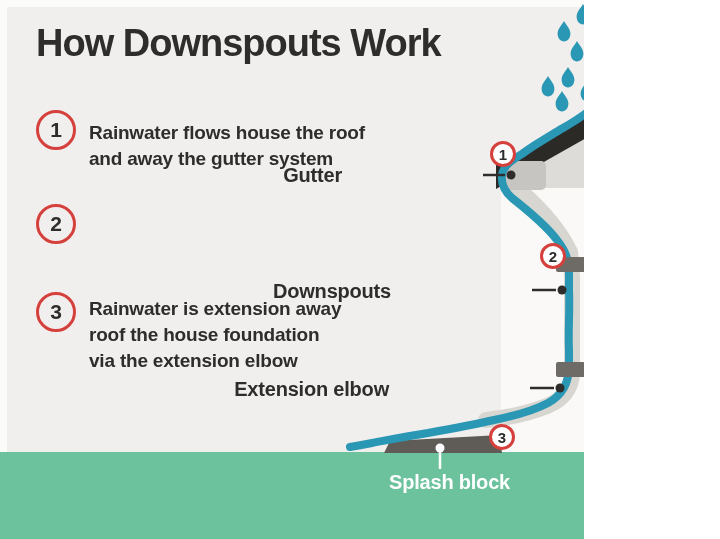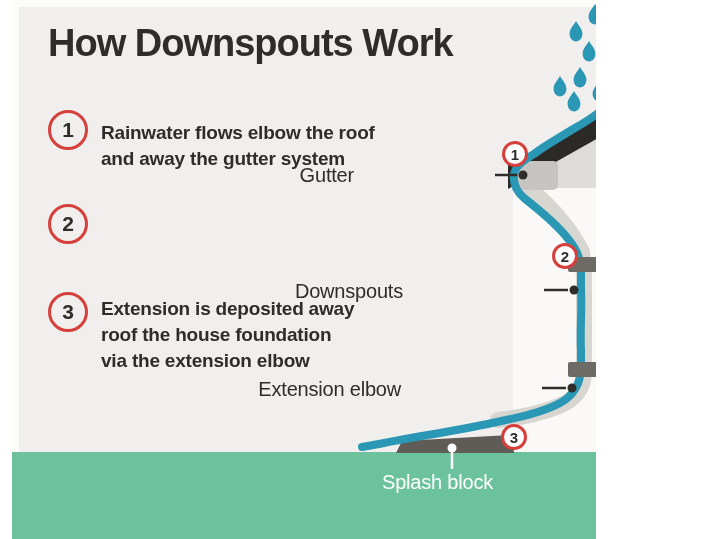--- a/index.html
+++ b/index.html
@@ -5,21 +5,21 @@
   :root{
     --background:#f1efed; --edge-white:#fbfbf9; --text-dark:#2e2d2b;
     --accent-red:#d5403c; --water-teal:#2a97b4; --ground-green:#6cc29c;
     --roof-dark:#2b2a26; --house-gray:#dedcd8; --siding-line:#a7a5a1;
     --wall-white:#faf9f7; --pipe-gray:#d8d6d1; --gutter-gray:#c7c5c1;
     --metal-gray:#6e6b66; --block-gray:#5f5c57; --label-white:#ffffff;
   }
   *{margin:0;padding:0;box-sizing:border-box;}
   body{font-family:"Liberation Sans","DejaVu Sans",sans-serif;background:#fff;}
   .canvas{position:relative;width:584px;height:539px;overflow:hidden;
-          background:var(--background);margin-left:12px;}
+          background:var(--background);}
   .edge-top{position:absolute;left:0;top:0;width:720px;height:7px;background:var(--edge-white);}
   .edge-left{position:absolute;left:0;top:0;width:7px;height:452px;background:var(--edge-white);}
   .ground{position:absolute;left:0;top:452px;width:720px;height:87px;background:var(--ground-green);}
   .art{position:absolute;left:0;top:0;width:720px;height:539px;pointer-events:none;}
 
   .title{position:absolute;left:36px;top:22px;font-size:38px;line-height:42px;
          font-weight:800;letter-spacing:-1px;color:var(--text-dark);white-space:nowrap;}
 
   .step{position:absolute;left:36px;display:flex;align-items:flex-start;}
   .badge{width:40px;height:40px;border-radius:50%;border:3px solid var(--accent-red);
@@ -32,26 +32,26 @@
   #step-2{top:204px;} #step-2 .step-text{margin-top:7px;}
   #step-3{top:292px;} #step-3 .step-text{margin-top:4px;}
 
   .marker{position:absolute;width:26px;height:26px;border-radius:50%;
           border:3px solid var(--accent-red);background:#fff;color:var(--text-dark);
           font-weight:700;font-size:15px;display:flex;align-items:center;justify-content:center;}
   #marker-1{left:490px;top:141px;}
   #marker-2{left:540px;top:243px;}
   #marker-3{left:489px;top:424px;}
 
-  .diagram-label{position:absolute;font-size:20px;font-weight:400;letter-spacing:-0.2px;
+  .diagram-label{position:absolute;font-size:20px;font-weight:700;letter-spacing:-0.2px;
                  color:var(--text-dark);white-space:nowrap;}
   #gutter-label{right:242px;top:164px;}
   #downspout-label{right:193px;top:280px;}
   #extension-elbow-label{right:195px;top:378px;}
-  #splash-block-label{left:370px;top:471px;width:140px;text-align:left;
+  #splash-block-label{left:370px;top:471px;width:140px;text-align:right;
                       color:var(--label-white);font-size:20px;}
   .brand{position:absolute;left:625px;top:470px;font-size:24px;font-weight:800;
          letter-spacing:-0.5px;color:var(--label-white);}
 </style>
 </head>
 <body>
 
 <div class="canvas">
   <div class="edge-top"></div>
   <div class="edge-left"></div>
@@ -116,35 +116,35 @@
     </g>
   </svg>
 
   <h1 class="title">How Downspouts Work</h1>
 
   <div class="step" id="step-1">
     <div class="badge">
         <span>1</span>
       </div>
     <div class="step-text">
-      <div>Rainwater flows elbow the roof</div>
+      <div>Rainwater flows house the roof</div>
       <div>and away the gutter system</div>
     </div>
   </div>
   <div class="step" id="step-2">
     <div class="badge">
         <span>2</span>
       </div>
   </div>
   <div class="step" id="step-3">
     <div class="badge">
         <span>3</span>
       </div>
     <div class="step-text">
-      <div>Extension is deposited away</div>
+      <div>Rainwater is extension away</div>
       <div>roof the house foundation</div>
       <div>via the extension elbow</div>
     </div>
   </div>
 
   <div class="marker" id="marker-1">
       <span>1</span>
     </div>
   <div class="marker" id="marker-2">
       <span>2</span>

